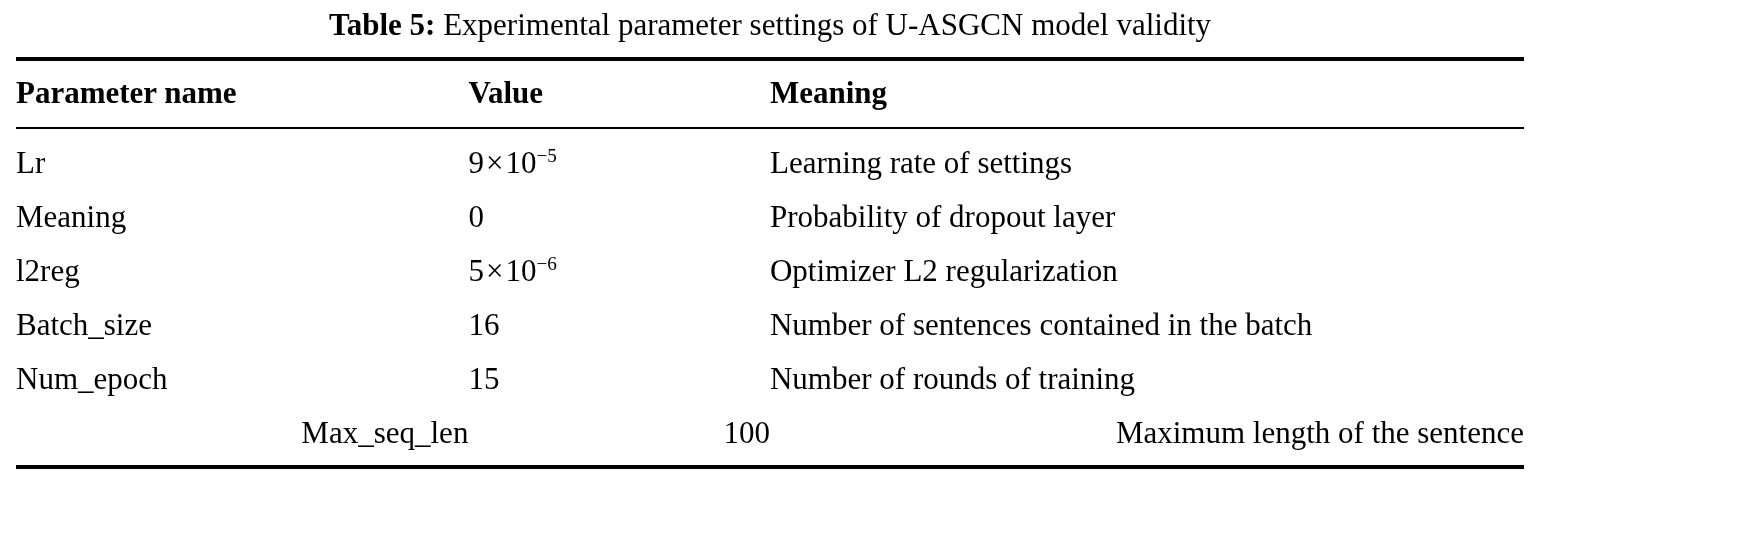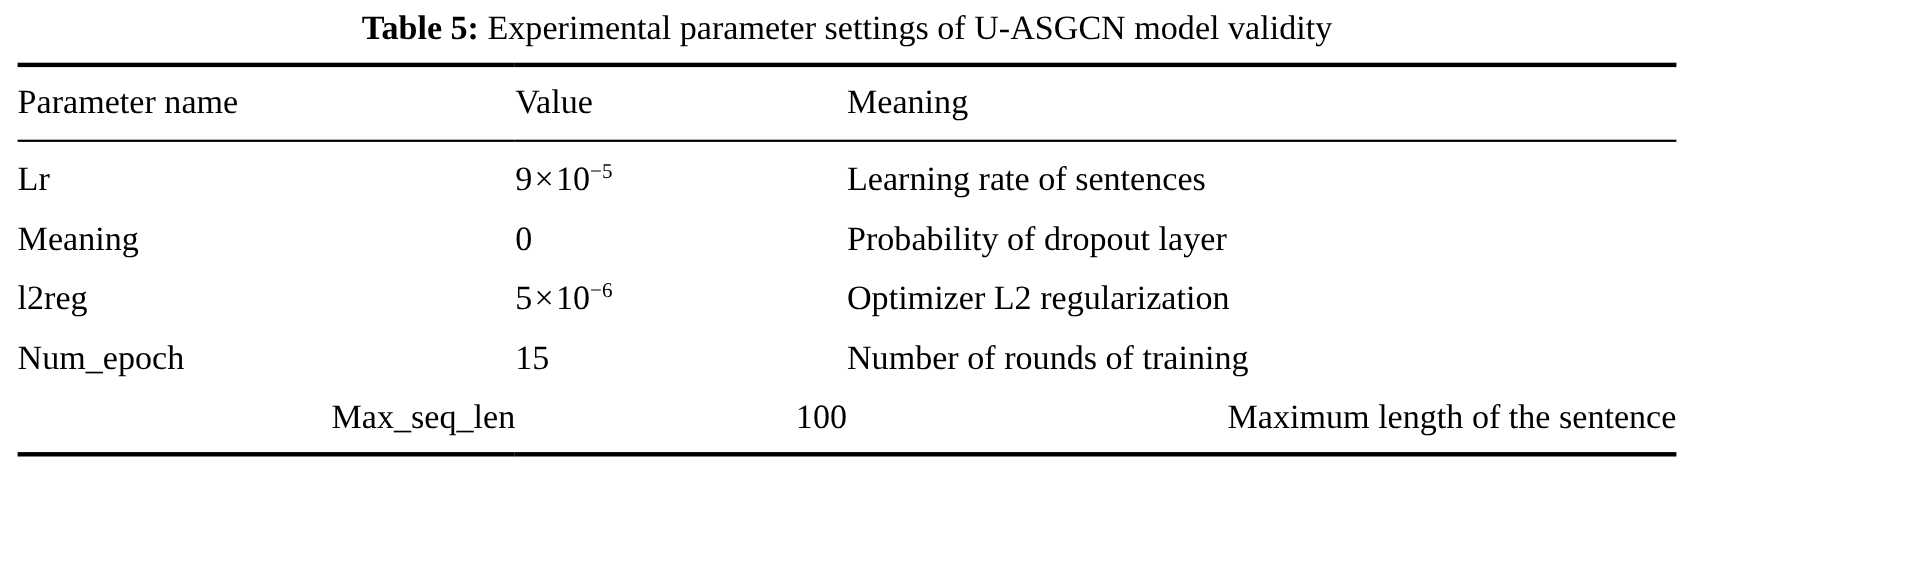--- a/index.html
+++ b/index.html
@@ -32,21 +32,21 @@
   .caption .caption-text {
     font-weight: normal;
   }
   table.data-table {
     width: 100%;
     border-collapse: collapse;
     font-size: 31px;
   }
   table.data-table thead th {
     text-align: left;
-    font-weight: normal;
+    font-weight: bold;
     padding: 14px 0 16px 0;
     white-space: nowrap;
   }
   .rule-top {
     border-top: 4px solid #000;
   }
   .rule-mid {
     border-top: 2px solid #000;
   }
   .rule-bottom {
@@ -94,33 +94,38 @@
         <th class="col-value rule-top">Value</th>
         <th class="col-meaning rule-top">Meaning</th>
       </tr>
     </thead>
     <tbody>
       <tr>
         <td class="col-param rule-mid">Lr</td>
         <td class="col-value rule-mid">
           <span>9</span><span class="mult">×</span><span>10</span><sup>−5</sup>
         </td>
-        <td class="col-meaning rule-mid">Learning rate of sentences</td>
+        <td class="col-meaning rule-mid">Learning rate of settings</td>
       </tr>
       <tr>
         <td class="col-param">Meaning</td>
         <td class="col-value">0</td>
         <td class="col-meaning">Probability of dropout layer</td>
       </tr>
       <tr>
         <td class="col-param">l2reg</td>
         <td class="col-value">
           <span>5</span><span class="mult">×</span><span>10</span><sup>−6</sup>
         </td>
         <td class="col-meaning">Optimizer L2 regularization</td>
+      </tr>
+      <tr>
+        <td class="col-param">Batch_size</td>
+        <td class="col-value">16</td>
+        <td class="col-meaning">Number of sentences contained in the batch</td>
       </tr>
       <tr>
         <td class="col-param">Num_epoch</td>
         <td class="col-value">15</td>
         <td class="col-meaning">Number of rounds of training</td>
       </tr>
       <tr>
         <td class="col-param rule-bottom">Max_seq_len</td>
         <td class="col-value rule-bottom">100</td>
         <td class="col-meaning rule-bottom">Maximum length of the sentence</td>

